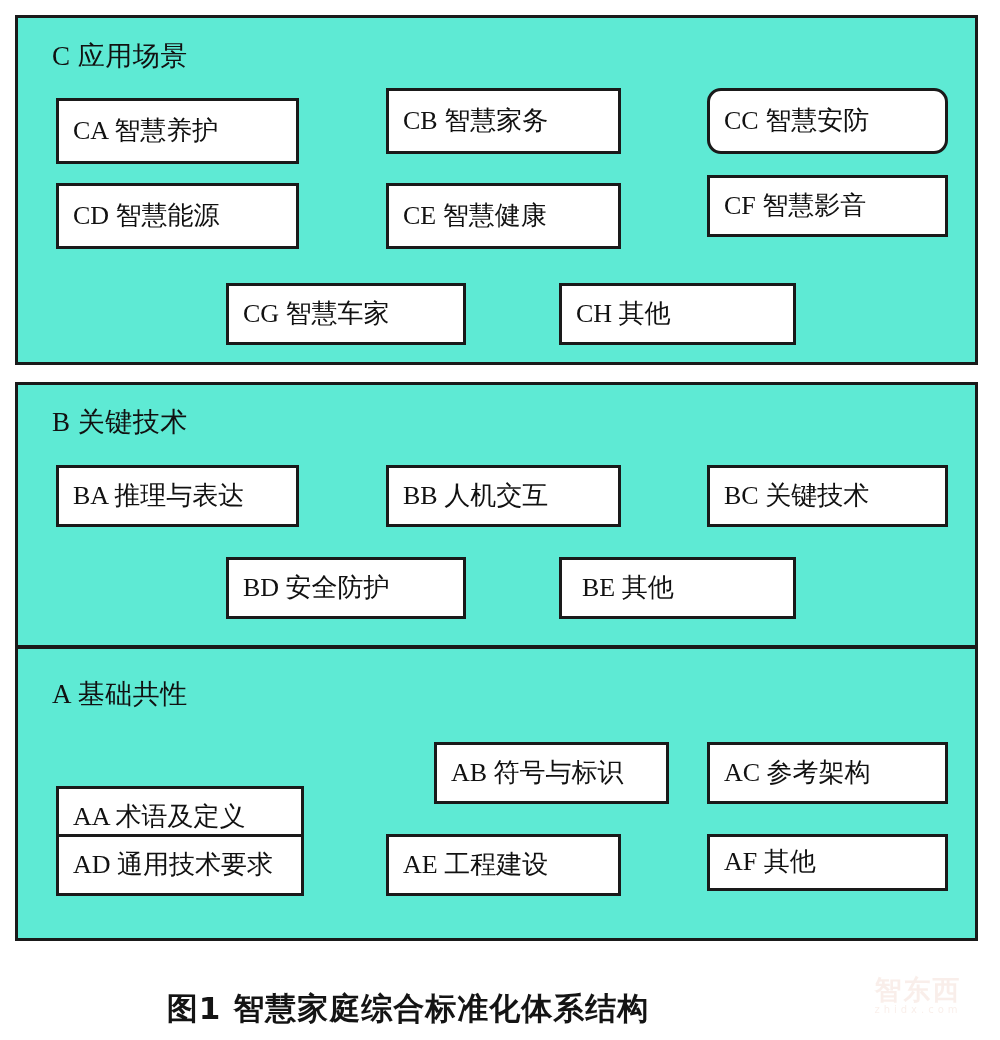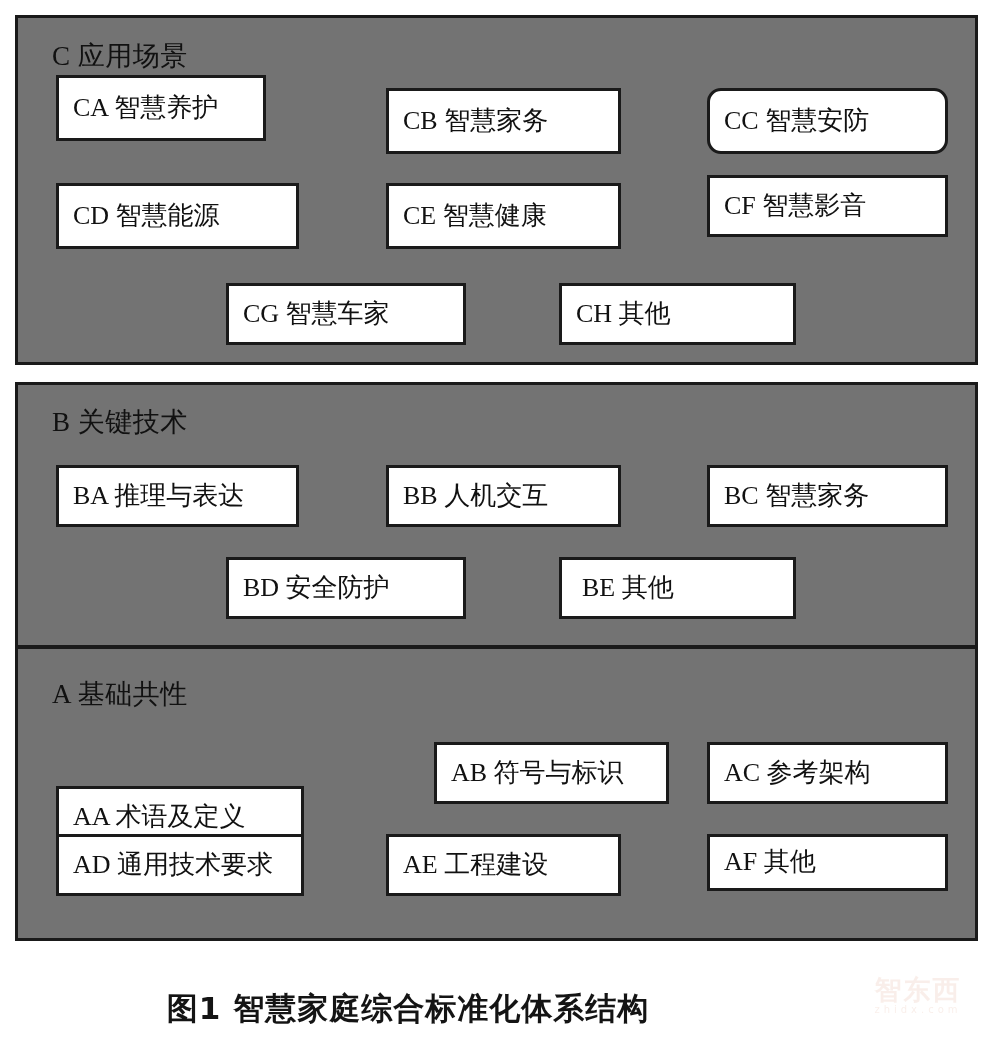--- a/index.html
+++ b/index.html
@@ -14,21 +14,21 @@
     overflow: hidden;
     font-family: "Liberation Serif", "DejaVu Serif", serif;
     color: #111111;
   }
 
   
   .section {
     position: absolute;
     box-sizing: border-box;
     border: 3px solid #1a1a1a;
-    background: #737373;
+    background: #5eead4;
   }
   #section-c { left: 15px; top: 15px;  width: 963px; height: 350px; }
   #section-b { left: 15px; top: 382px; width: 963px; height: 266px; }
   #section-a { left: 15px; top: 646px; width: 963px; height: 295px; }
 
   .section-title {
     position: absolute;
     left: 34px;
     font-size: 27px;
     line-height: 1;
@@ -49,21 +49,21 @@
     display: flex;
     align-items: center;
     padding-left: 14px;
     font-size: 26px;
     line-height: 1.1;
     white-space: nowrap;
     color: #111111;
   }
 
   
-  #box-ca { left: 38px;  top: 57px;  width: 210px; height: 66px; }
+  #box-ca { left: 38px;  top: 80px;  width: 243px; height: 66px; }
   #box-cb { left: 368px; top: 70px;  width: 235px; height: 66px; }
   #box-cc { left: 689px; top: 70px;  width: 241px; height: 66px; border-radius: 14px; }
 
   #box-cd { left: 38px;  top: 165px; width: 243px; height: 66px; }
   #box-ce { left: 368px; top: 165px; width: 235px; height: 66px; }
   #box-cf { left: 689px; top: 157px; width: 241px; height: 62px; }
 
   #box-cg { left: 208px; top: 265px; width: 240px; height: 62px; }
   #box-ch { left: 541px; top: 265px; width: 237px; height: 62px; }
 
@@ -143,21 +143,21 @@
 
   <div class="box" id="box-cg">CG 智慧车家</div>
   <div class="box" id="box-ch">CH  其他</div>
 </div>
 
 <div class="section" id="section-b">
   <div class="section-title">B 关键技术</div>
 
   <div class="box" id="box-ba">BA 推理与表达</div>
   <div class="box" id="box-bb">BB 人机交互</div>
-  <div class="box" id="box-bc">BC 智慧家务</div>
+  <div class="box" id="box-bc">BC 关键技术</div>
 
   <div class="box" id="box-bd">BD 安全防护</div>
   <div class="box" id="box-be">BE 其他</div>
 </div>
 
 <div class="section" id="section-a">
   <div class="section-title">A 基础共性</div>
 
   <div class="box" id="box-aa">AA 术语及定义</div>
   <div class="box" id="box-ab">AB 符号与标识</div>

